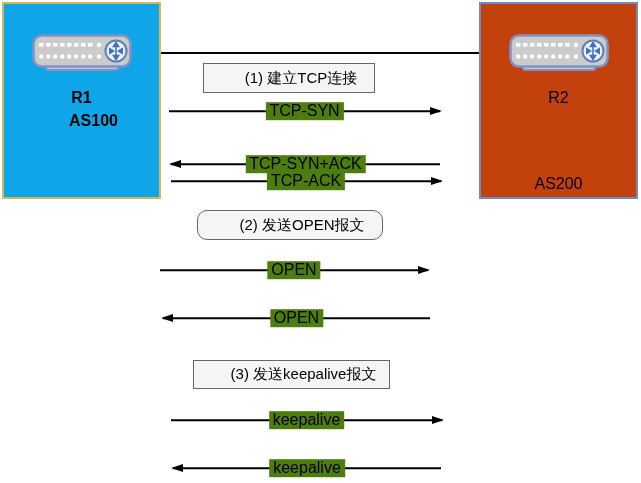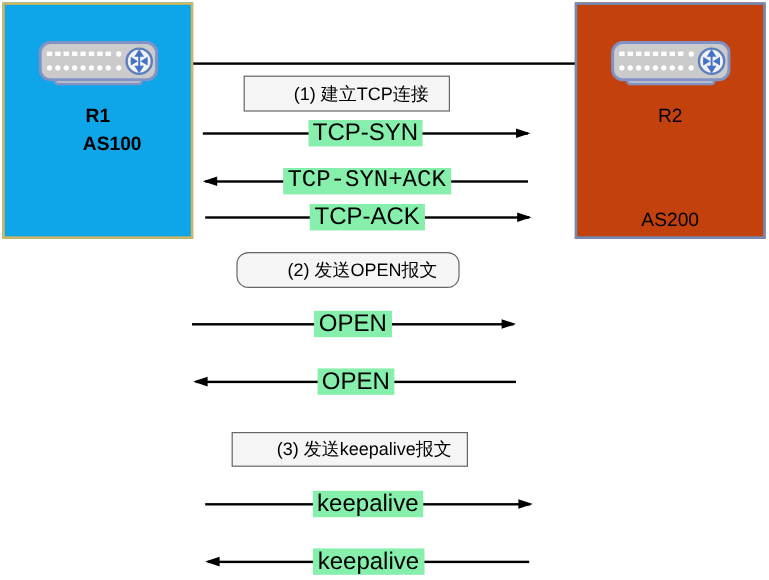--- a/index.html
+++ b/index.html
@@ -34,21 +34,21 @@
   .step-3 { left:193px; top:360px; width:197px; height:29px; }
 
   
   .msg { position:absolute; height:18px; }
   .shaft { position:absolute; left:1px; right:1px; top:50%; height:1.5px; background:#000; transform:translateY(-50%); }
   .head { position:absolute; top:50%; width:0; height:0; transform:translateY(-50%); }
   .dir-right .head { right:-1px; border-left:12px solid #000; border-top:4.5px solid transparent; border-bottom:4.5px solid transparent; }
   .dir-left  .head { left:-1px;  border-right:12px solid #000; border-top:4.5px solid transparent; border-bottom:4.5px solid transparent; }
   .msg-label {
     position:absolute; left:50%; top:50%; transform:translate(-50%,-50%);
-    background:#86efac; padding:0 4px; font-size:20px; white-space:nowrap; line-height:1.1;
+    background:#4d7c0f; padding:0 4px; font-size:16px; white-space:nowrap; line-height:1.1;
   }
 </style>
 </head>
 <body>
 
 <div class="canvas">
 
   <div class="link-line"></div>
 
   <div class="actor actor-left">
@@ -142,21 +142,21 @@
   <div class="step-box step-3">
     <span>(3) 发送keepalive报文</span>
   </div>
 
   <div id="messages-layer">
       <div class="msg dir-right" style="top: 102px; left: 168px; width: 273px;">
         <span class="shaft"></span>
         <span class="head"></span>
         <span class="msg-label">TCP-SYN</span>
       </div>
-      <div class="msg dir-left" style="top: 142px; left: 170px; width: 271px; font-family: Liberation Mono, monospace;">
+      <div class="msg dir-left" style="top: 155px; left: 170px; width: 271px;">
         <span class="shaft"></span>
         <span class="head"></span>
         <span class="msg-label">TCP-SYN+ACK</span>
       </div>
       <div class="msg dir-right" style="top: 172px; left: 170px; width: 272px;">
         <span class="shaft"></span>
         <span class="head"></span>
         <span class="msg-label">TCP-ACK</span>
       </div>
       <div class="msg dir-right" style="top: 261px; left: 159px; width: 270px;">

